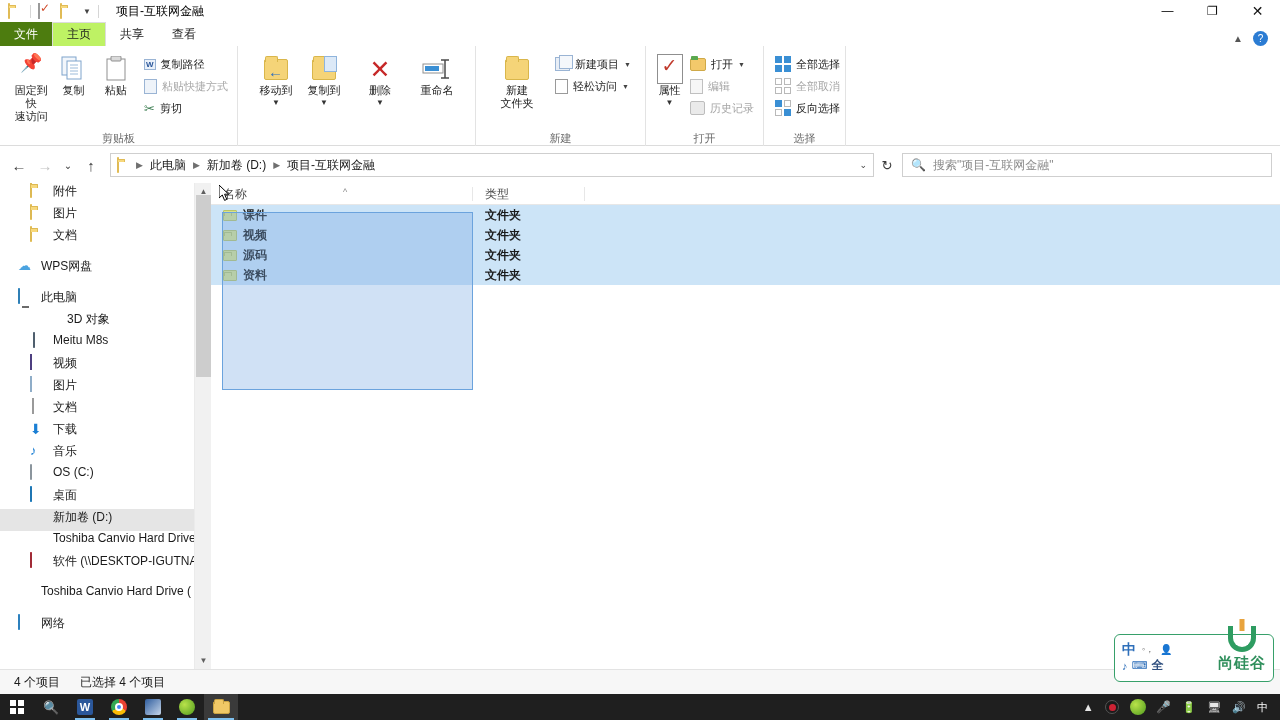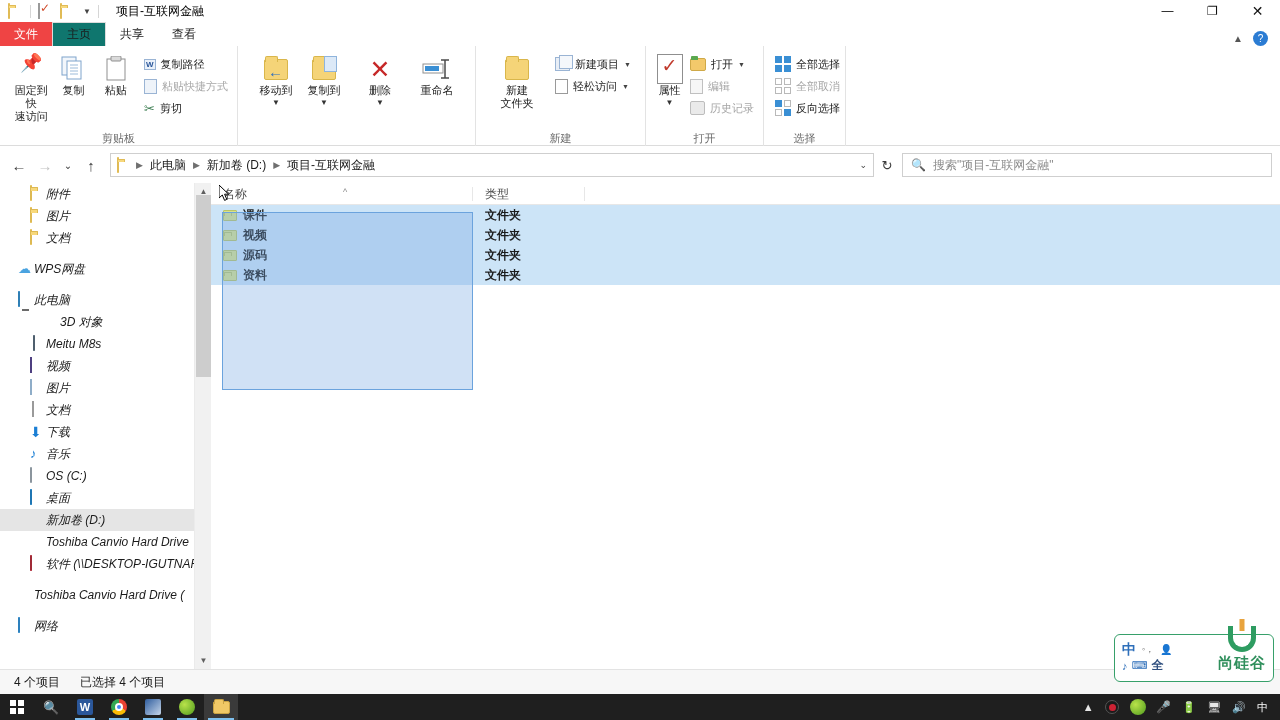--- a/index.html
+++ b/index.html
@@ -52,22 +52,22 @@
   
   .tabstrip {
     position: absolute; left: 0; top: 22px; width: 1280px; height: 24px;
     background: #ffffff;
     display: flex; align-items: flex-end;
   }
   .tab {
     height: 24px; padding: 0 14px; display: flex; align-items: center;
     font-size: 12px; color: #1b1b1b;
   }
-  .tab.file { background: #ef4444; color: #ffffff; min-width: 52px; justify-content: center; }
-  .tab.active { background: #0f766e; border: 1px solid #dcdcdc; border-bottom: none; text-align: center; }
+  .tab.file { background: #4d7c0f; color: #ffffff; min-width: 52px; justify-content: center; }
+  .tab.active { background: #bef264; border: 1px solid #dcdcdc; border-bottom: none; text-align: center; }
   .tabstrip-right { margin-left: auto; display: flex; align-items: center; gap: 10px; padding-right: 12px; }
   .chev-up { font-size: 10px; color: #555; }
   .help-btn {
     width: 15px; height: 15px; border-radius: 50%; background: #2b7cd3; color: #fff;
     font-size: 10px; display: flex; align-items: center; justify-content: center;
   }
 
   
   .ribbon {
     position: absolute; left: 0; top: 46px; width: 1280px; height: 100px;
@@ -154,22 +154,22 @@
   .search-ph { font-size: 12px; color: #8c8c8c; }
 
   
   .content { position: absolute; left: 0; top: 183px; width: 1280px; height: 486px; background:#fff; }
 
   .navpane {
     position: absolute; left: 0; top: 0; width: 194px; height: 486px;
     background: #ffffff; overflow: hidden;
   }
   .navitem {
-    display: flex; align-items: center; height: 22px; 
-    font-size: 12px; color: #1b1b1b; white-space: nowrap; font-style: italic;
+    display: flex; height: 22px; gap: 7px;
+    font-size: 12px; color: #1b1b1b; white-space: nowrap;
   }
   .navitem.sel { background: #e5e5e5; }
   .navspacer { height: 9px; }
   .nico { width: 16px; height: 16px; position: relative; flex: 0 0 16px; }
   .nico-folder { width:14px;height:11px;margin-top:3px;background:#f7d87c;border:1px solid #ddb953;border-radius:1px;}
   .nico-folder::before{content:"";position:absolute;left:0;top:1px;width:6px;height:3px;background:#f7d87c;border:1px solid #ddb953;border-bottom:none;border-radius:1px 1px 0 0;}
   .nico-cloud { font-size:13px; color:#4aa3e0; }
   .nico-pc { width:15px;height:11px;margin-top:2px;background:#4aa3e0;border:1px solid #2f7fb5;border-radius:1px;}
   .nico-pc::after{content:"";position:absolute;left:4px;bottom:-3px;width:7px;height:2px;background:#6b6b6b;}
   .nico-3d { width:13px;height:13px;background:linear-gradient(135deg,#2aa0c8,#1c6fa0);border-radius:2px;margin-top:2px;}

